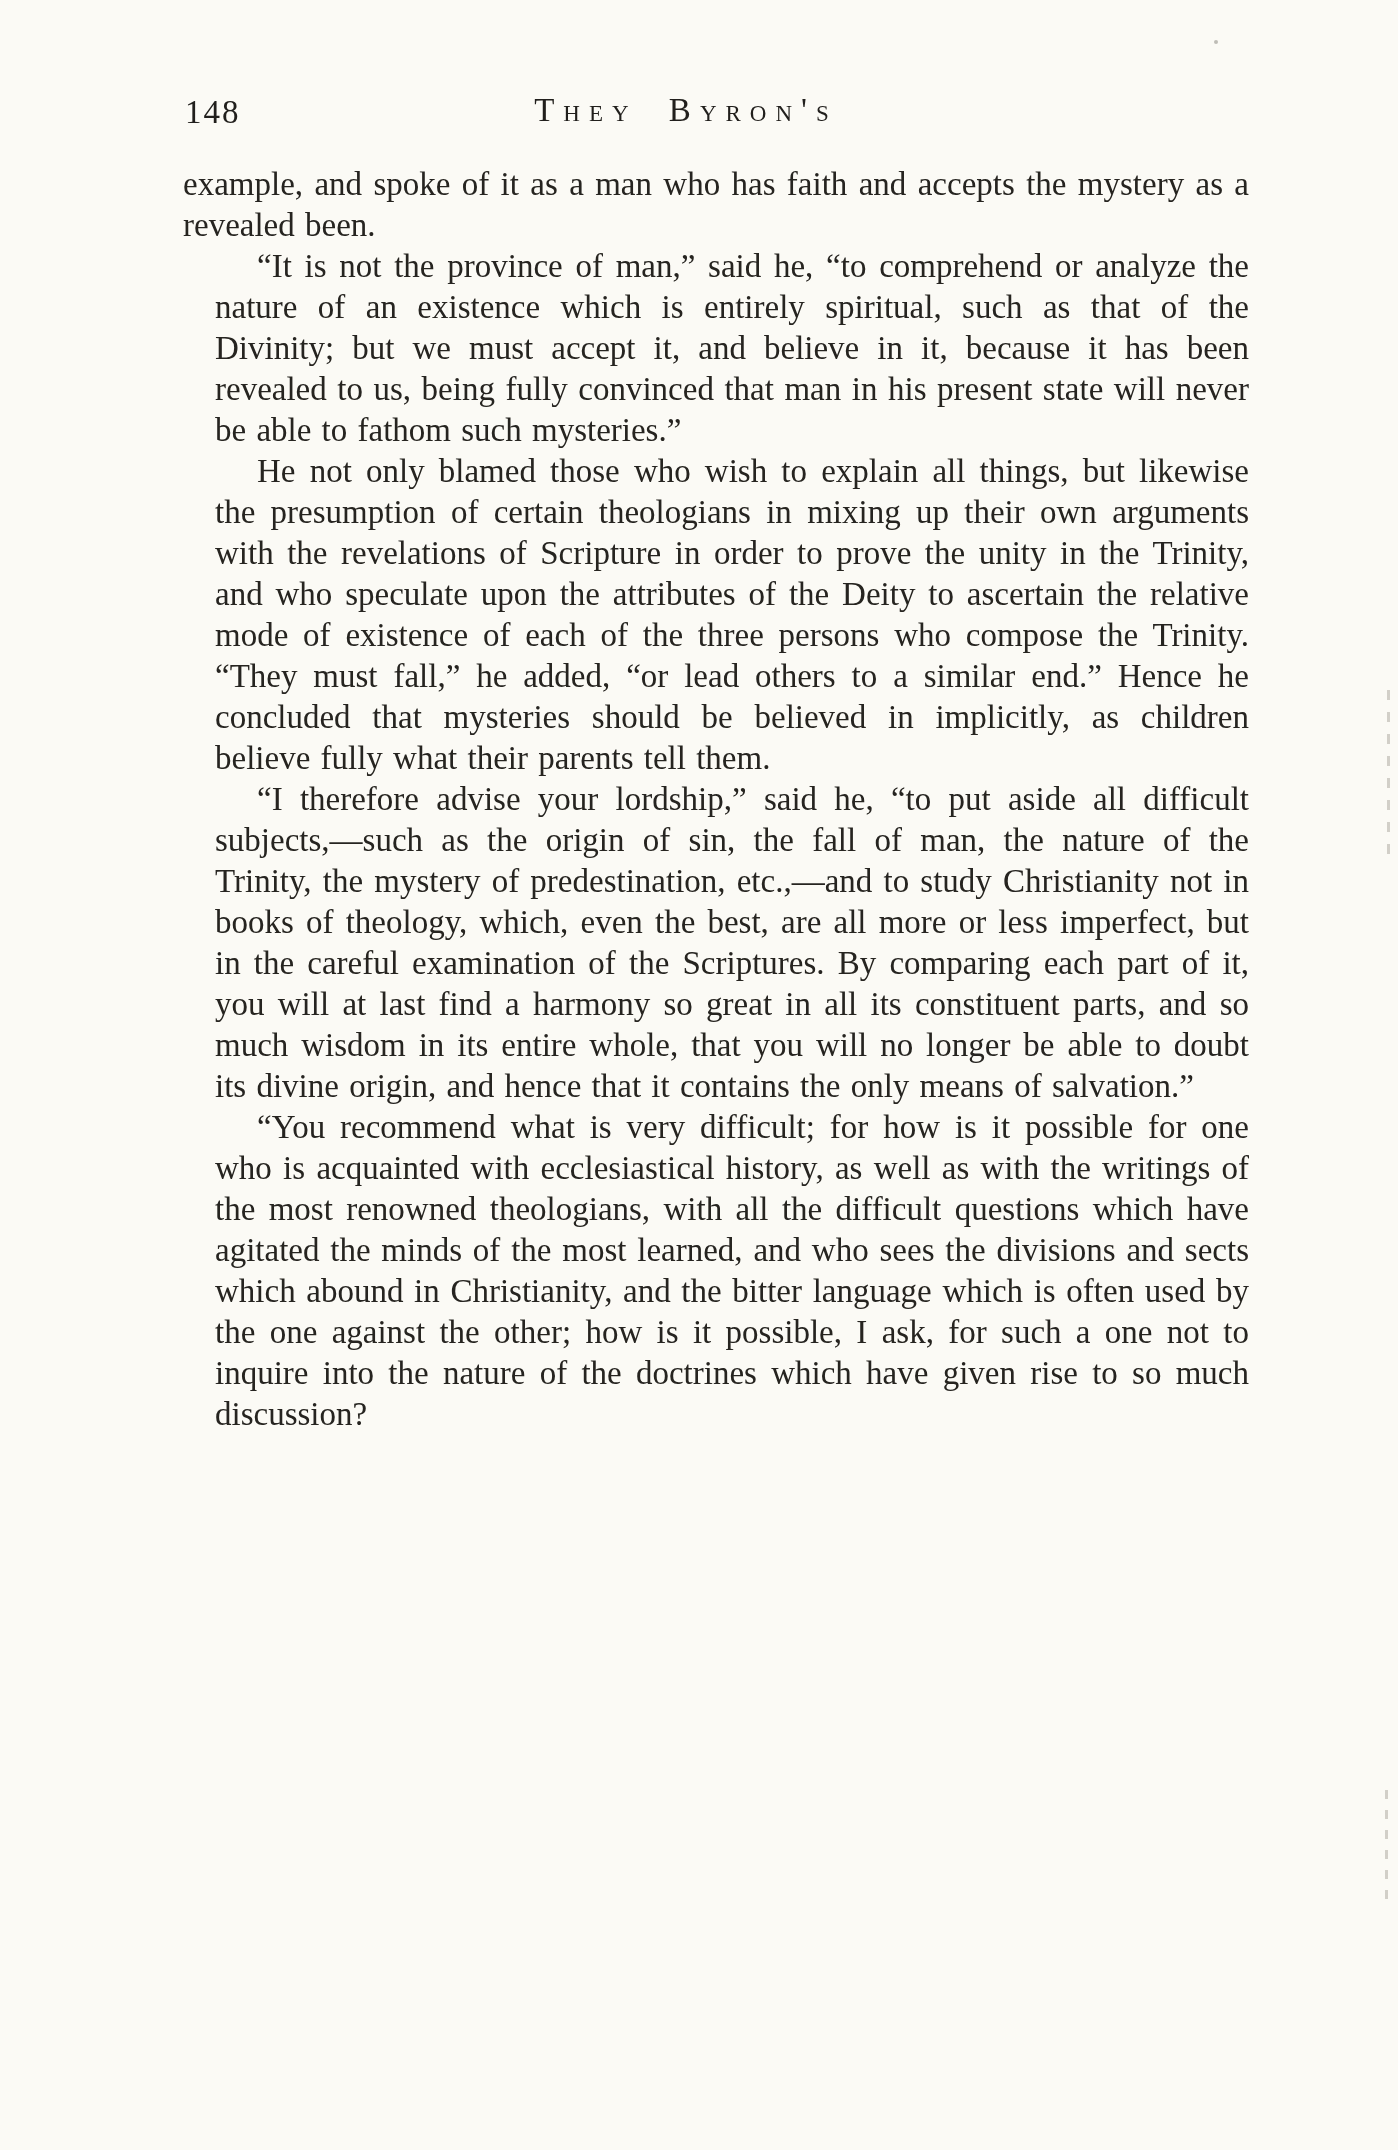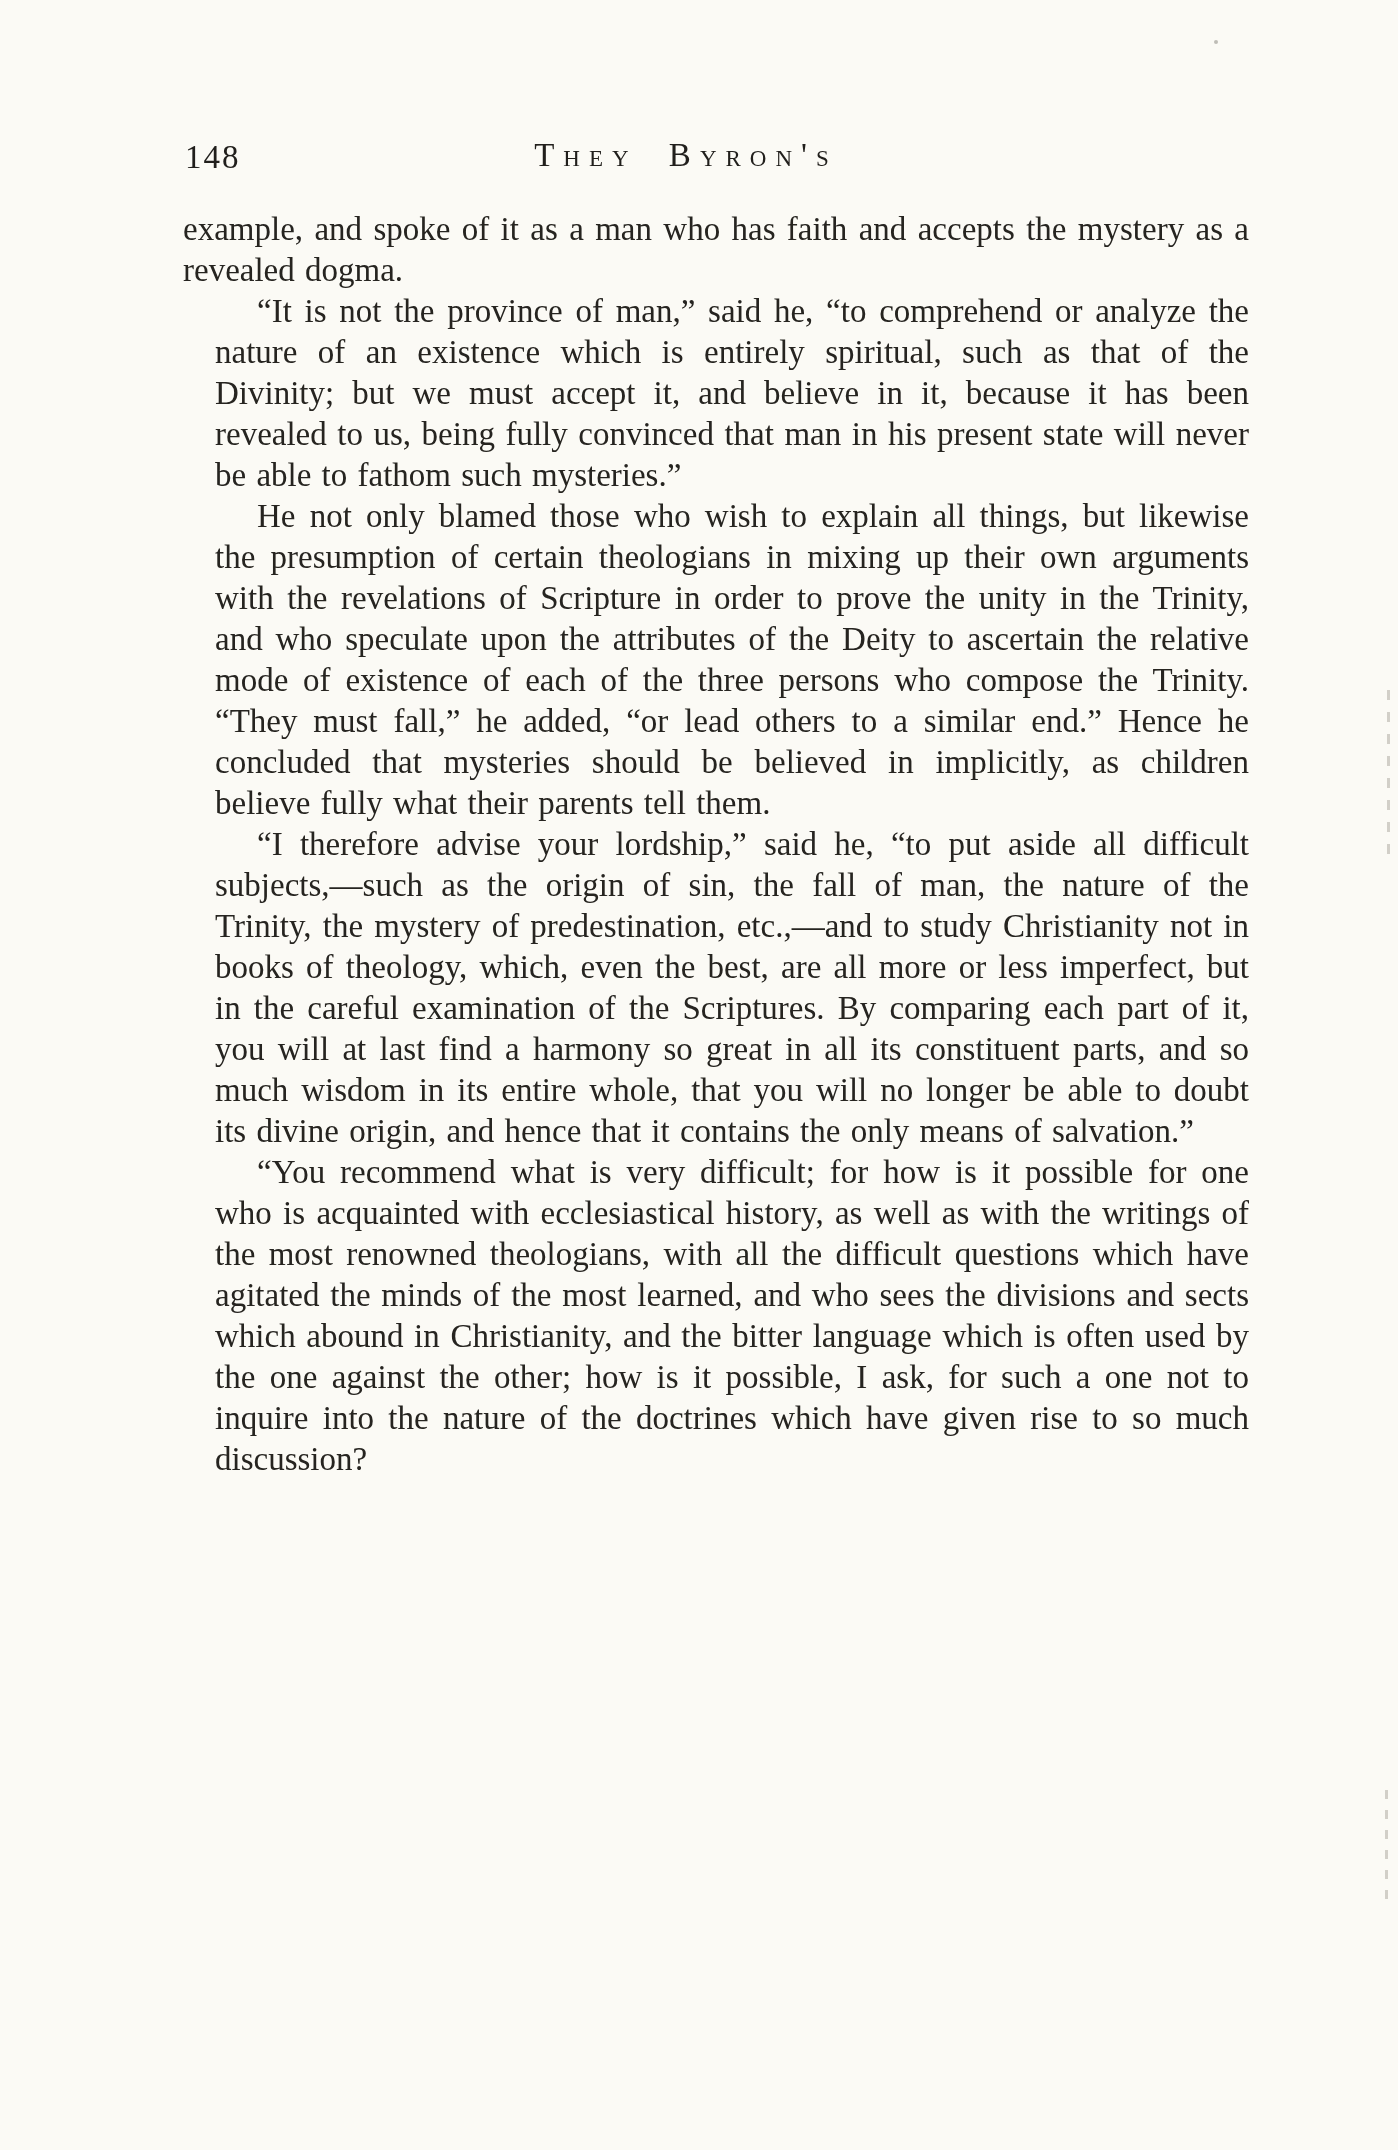--- a/index.html
+++ b/index.html
@@ -14,21 +14,20 @@
   .page {
     position: absolute;
     left: 183px;
     top: 92px;
     width: 1066px;
   }
   .header-row {
     position: relative;
     height: 46px;
     margin-bottom: 26px;
-    margin-top: 45px;
   }
   .page-number {
     position: absolute;
     left: 2px;
     top: 2px;
     font-size: 33px;
     letter-spacing: 2px;
   }
   .running-head {
     position: absolute;
@@ -65,21 +64,21 @@
 <body>
 
 <div class="page">
 
   <div class="header-row">
     <span class="page-number">148</span>
     <span class="running-head">They Byron's</span>
   </div>
 
   <div class="body-text">
-    <p class="no-indent">example, and spoke of it as a man who has faith and accepts the mystery as a revealed dogma.</p>
+    <p class="no-indent">example, and spoke of it as a man who has faith and accepts the mystery as a revealed been.</p>
     <p class="indent">“It is not the province of man,” said he, “to comprehend or analyze the nature of an existence which is entirely spiritual, such as that of the Divinity; but we must accept it, and believe in it, because it has been revealed to us, being fully convinced that man in his present state will never be able to fathom such mysteries.”</p>
     <p class="indent">He not only blamed those who wish to explain all things, but likewise the presumption of certain theologians in mixing up their own arguments with the revelations of Scripture in order to prove the unity in the Trinity, and who speculate upon the attributes of the Deity to ascertain the relative mode of existence of each of the three persons who compose the Trinity. “They must fall,” he added, “or lead others to a similar end.” Hence he concluded that mysteries should be believed in implicitly, as children believe fully what their parents tell them.</p>
     <p class="indent">“I therefore advise your lordship,” said he, “to put aside all difficult subjects,—such as the origin of sin, the fall of man, the nature of the Trinity, the mystery of predestination, etc.,—and to study Christianity not in books of theology, which, even the best, are all more or less imperfect, but in the careful examination of the Scriptures. By comparing each part of it, you will at last find a harmony so great in all its constituent parts, and so much wisdom in its entire whole, that you will no longer be able to doubt its divine origin, and hence that it contains the only means of salvation.”</p>
     <p class="indent">“You recommend what is very difficult; for how is it possible for one who is acquainted with ecclesiastical history, as well as with the writings of the most renowned theologians, with all the difficult questions which have agitated the minds of the most learned, and who sees the divisions and sects which abound in Christianity, and the bitter language which is often used by the one against the other; how is it possible, I ask, for such a one not to inquire into the nature of the doctrines which have given rise to so much discussion?</p>
   </div>
 
 </div>
 
 <div class="scan-artifact artifact-1"></div>
 <div class="scan-artifact artifact-2"></div>

